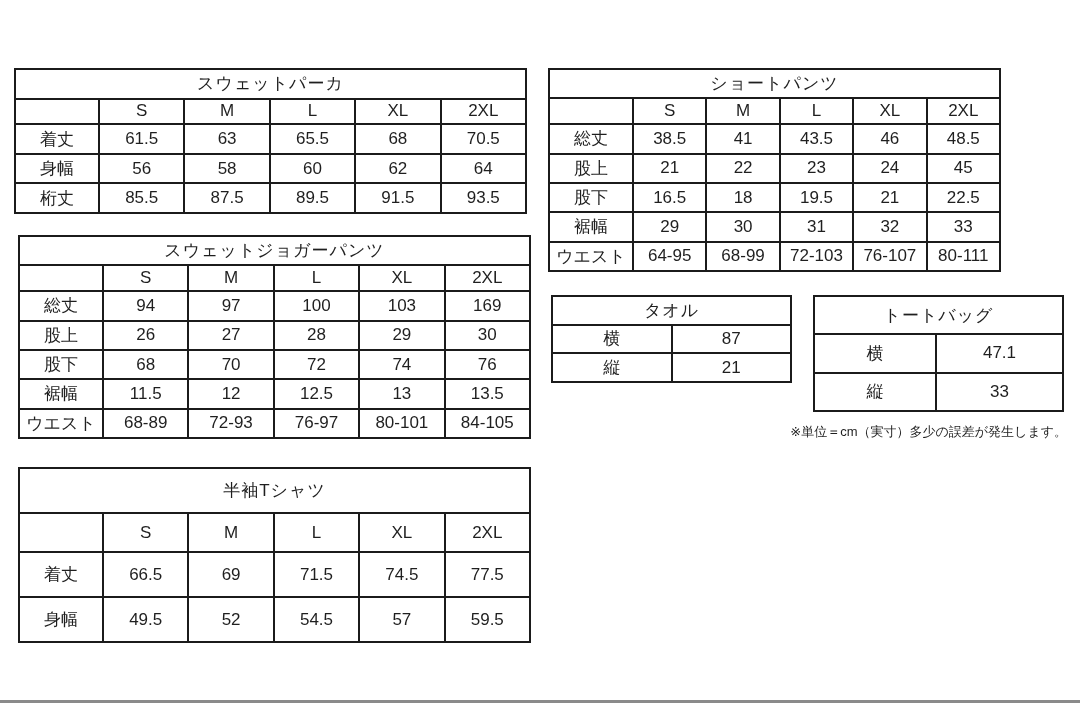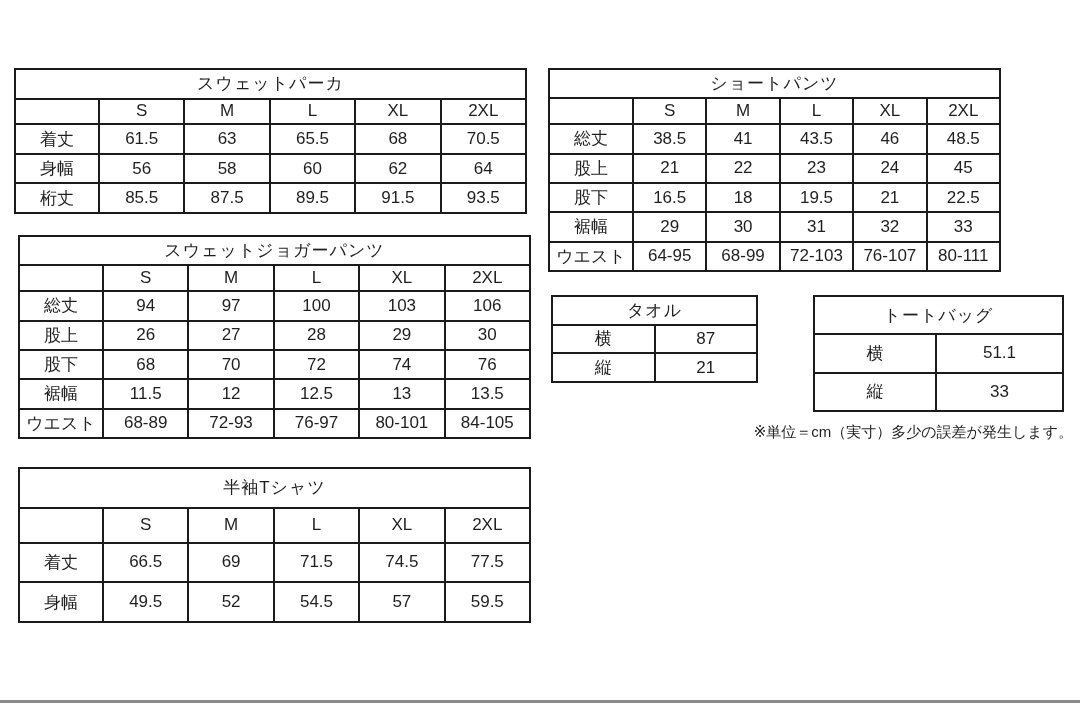--- a/index.html
+++ b/index.html
@@ -13,25 +13,25 @@
     font-size:17px;color:#1f1f1f;background:#ffffff;
   }
   table.size td{
     border:2px solid #1b1b1b;text-align:center;vertical-align:middle;
     padding:0;overflow:hidden;white-space:nowrap;
   }
   td.title{letter-spacing:1px;}
   #t-parka {left:14px; top:68px; width:513px; height:146px;}
   #t-shorts{left:548px;top:68px; width:453px; height:204px;}
   #t-jogger{left:18px; top:235px;width:513px; height:204px;}
-  #t-towel {left:551px;top:295px;width:207px; height:88px;}
+  #t-towel {left:551px;top:295px;width:241px; height:88px;}
   #t-tote  {left:813px;top:295px;width:251px; height:117px;}
-  #t-tee   {left:18px; top:467px;width:513px; height:156px;}
+  #t-tee   {left:18px; top:467px;width:513px; height:176px;}
   #note{
-    position:absolute;top:423px;right:7px;font-size:15px;color:#1f1f1f;
+    position:absolute;top:423px;right:13px;font-size:13px;color:#1f1f1f;
     white-space:nowrap;
   }
   #bottom-bar{
     position:absolute;left:0;top:700px;width:1080px;height:3px;background:#8a8a8a;
   }
 </style>
 </head>
 <body>
 
 <table class="size" id="t-parka">
@@ -166,21 +166,21 @@
     <td>L</td>
     <td>XL</td>
     <td>2XL</td>
   </tr>
   <tr>
     <td>総丈</td>
     <td>94</td>
     <td>97</td>
     <td>100</td>
     <td>103</td>
-    <td>106</td>
+    <td>169</td>
   </tr>
   <tr>
     <td>股上</td>
     <td>26</td>
     <td>27</td>
     <td>28</td>
     <td>29</td>
     <td>30</td>
   </tr>
   <tr>
@@ -234,21 +234,21 @@
   <colgroup>
       <col style="width:49%">
       <col>
     </colgroup>
   <tbody>
       <tr>
         <td class="title" colspan="2">トートバッグ</td>
       </tr>
   <tr>
     <td>横</td>
-    <td>51.1</td>
+    <td>47.1</td>
   </tr>
   <tr>
     <td>縦</td>
     <td>33</td>
   </tr>
 </tbody>
   </table>
 
 <div id="note">※単位＝cm（実寸）多少の誤差が発生します。</div>
 

